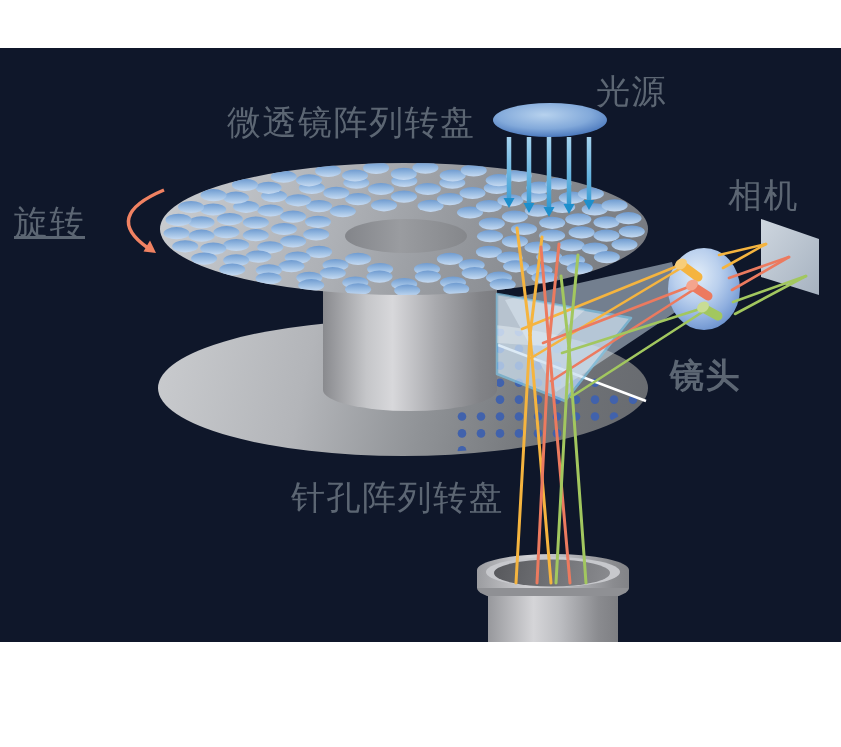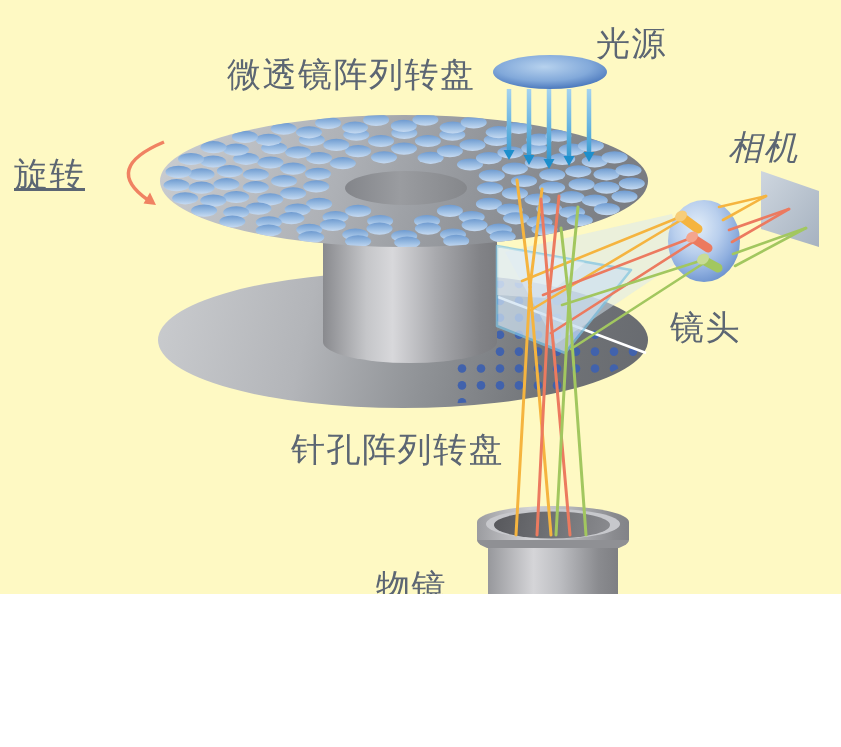--- a/index.html
+++ b/index.html
@@ -1,17 +1,17 @@
 <!DOCTYPE html>
 <html style="--label-color: #5c6673;"><head>
 <meta charset="utf-8">
 <style>
   html,body{margin:0;padding:0;background:#ffffff;}
-  #stage{position:relative;width:841px;height:594px;background:#fef9c3;overflow:hidden;
-         font-family:"Liberation Sans","DejaVu Sans",sans-serif;}
+  #stage{position:relative;width:841px;height:594px;background:#0f172a;overflow:hidden;
+         font-family:"Liberation Sans","DejaVu Sans",sans-serif;margin-top:48px;}
   #diagram{position:absolute;left:0;top:0;}
   .lbl{position:absolute;font-size:34px;line-height:1.05;letter-spacing:1.5px;
        color:var(--label-color,#5c6673);font-weight:500;white-space:nowrap;}
 </style>
 </head>
 <body>
 
 <div id="stage">
 
 <svg id="diagram" width="841" height="747" viewBox="0 0 841 747">
@@ -375,19 +375,18 @@
   </g>
 
   <g>
     <path d="M 164 142 Q 102 168 148 200" fill="none" stroke-width="3.5" stroke="#f08262"></path>
     <polygon points="156,205 143.5,203.5 150,192.5" fill="#f08262"></polygon>
   </g>
 </svg>
 
 <div class="lbl" style="left:227px;top:57px;">微透镜阵列转盘</div>
 <div class="lbl" style="left:596px;top:26px;">光源</div>
-<div class="lbl" style="left:728px;top:130px;font-style:italic;">相机</div>
+<div class="lbl" style="left:728px;top:130px;">相机</div>
 <div class="lbl" style="left:14px;top:157px;text-decoration:underline;">旋转</div>
-<div class="lbl" style="left:670px;top:310px;">镜头</div>
+<div class="lbl" style="left:670px;top:310px;font-weight:bold;">镜头</div>
 <div class="lbl" style="left:291px;top:432px;text-align:center;">针孔阵列转盘</div>
-<div class="lbl" style="left:376px;top:569px;">物镜</div>
 
 </div>
 
 </body></html>

